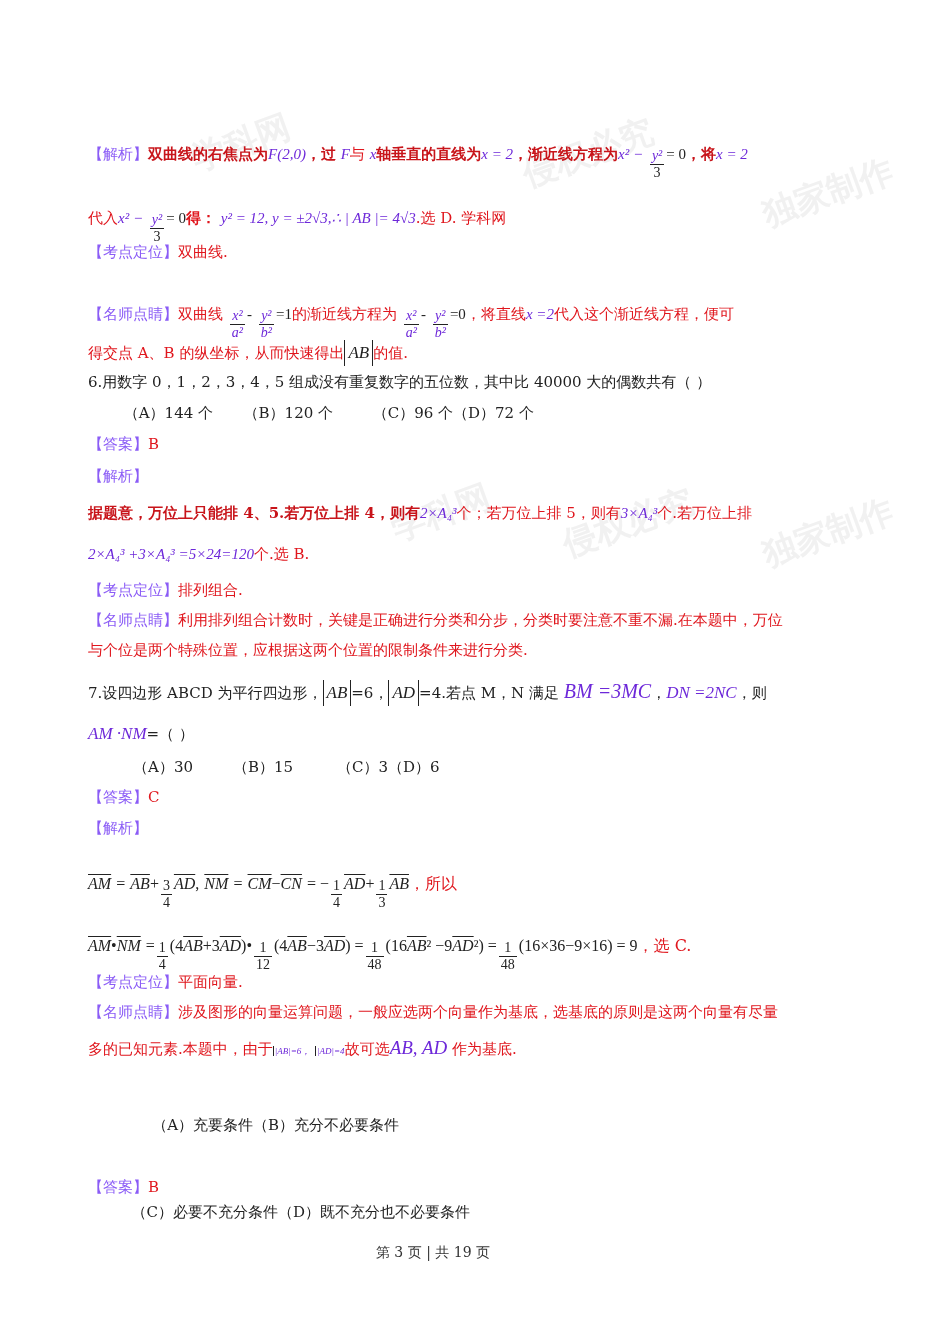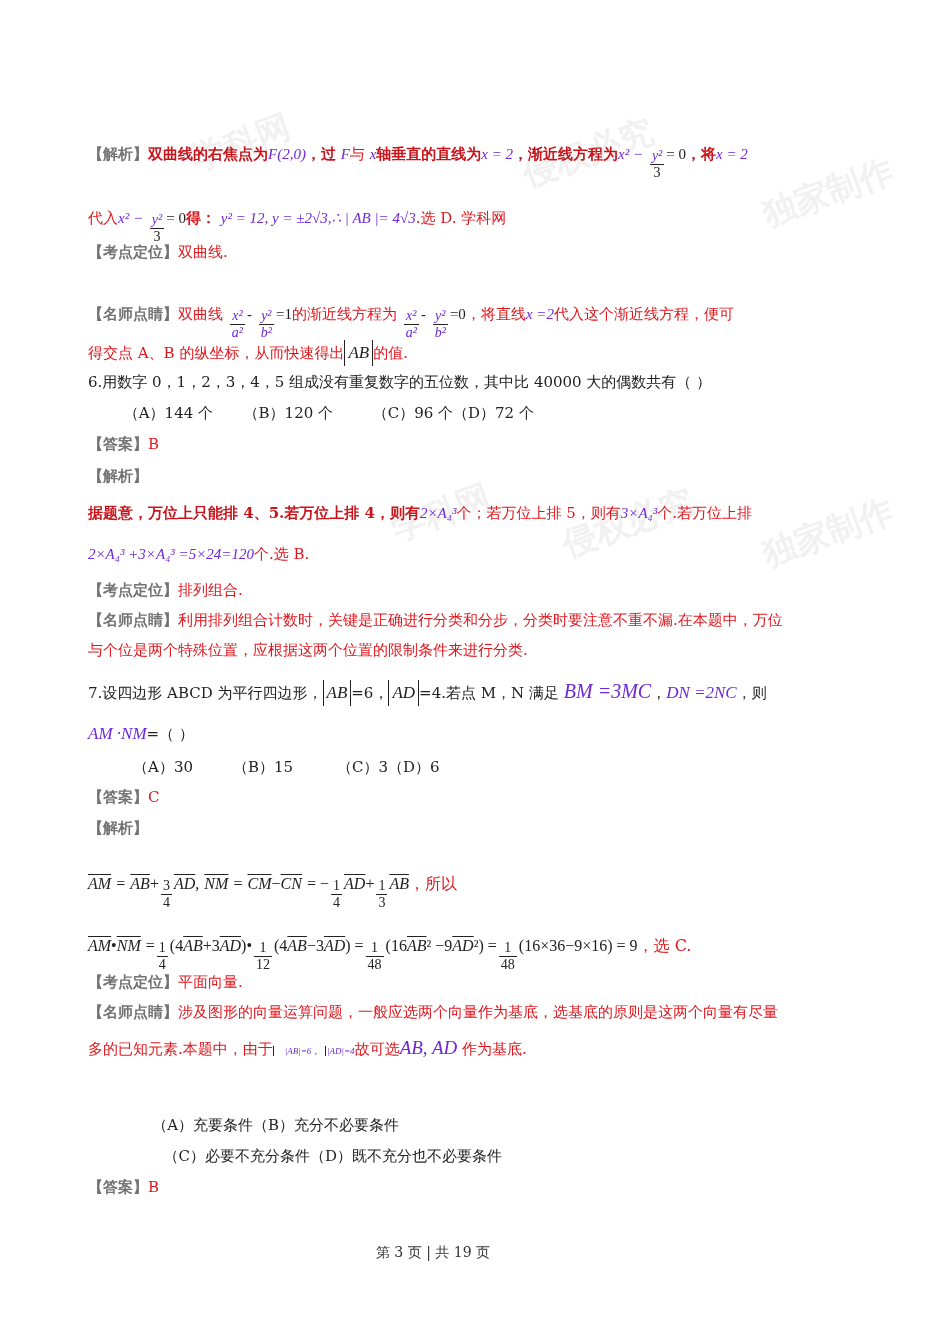--- a/index.html
+++ b/index.html
@@ -3,21 +3,21 @@
 <meta charset="utf-8">
 <style>
   html, body { margin: 0; padding: 0; background: #ffffff; }
   body { width: 950px; height: 1344px; position: relative; overflow: hidden;
          font-family: "DejaVu Serif", "Liberation Serif", serif; color: #222; }
   .page { position: absolute; left: 0; top: 0; width: 950px; height: 1344px; }
   .line { position: absolute; left: 88px; font-size: 15px; line-height: 20px; white-space: nowrap; }
   .red { color: #e0161d; }
   .dred { color: #c8141a; }
   .bold { font-weight: bold; }
-  .bracket { color: #737373; font-weight: bold; }
+  .bracket { color: #8b5cf6; font-weight: normal; }
   .math { font-family: "Liberation Serif", "DejaVu Serif", serif; font-style: italic; color: #6d28d9; }
   .mathn { font-family: "Liberation Serif", "DejaVu Serif", serif; color: #222; }
   .frac { display: inline-block; vertical-align: middle; text-align: center; font-family: "Liberation Serif", serif; font-size: 14px; line-height: 16px; margin: 0 2px; }
   .frac .num { display: block; border-bottom: 1px solid #222; padding: 0 2px; margin-top: 20px; }
   .frac .den { display: block; padding: 0 2px; }
   .ovl { text-decoration: overline; font-style: italic; font-family: Liberation Serif, serif; }
   .abs { display: inline-block; border-left: 1px solid #222; border-right: 1px solid #222; padding: 0 3px; line-height: 26px; font-style: italic; font-family: "Liberation Serif", serif; font-size: 17px; }
   .wm { position: absolute; color: rgba(200,200,200,0.25); font-size: 34px; font-weight: bold; transform: rotate(-20deg); pointer-events: none; font-family: "DejaVu Sans", sans-serif; }
   .footer { position: absolute; top: 1244px; left: 0; width: 866px; text-align: center; font-size: 14px; color: #333; }
   .opts span { display: inline-block; text-align: right; }
@@ -115,27 +115,27 @@
     <span class="ovl">AM</span><span class="mathn">•</span><span class="ovl">NM</span> <span class="mathn">=</span><span class="frac"><span class="num">1</span><span class="den">4</span></span><span class="mathn">(4</span><span class="ovl">AB</span><span class="mathn">+3</span><span class="ovl">AD</span><span class="mathn">)•</span><span class="frac"><span class="num">1</span><span class="den">12</span></span><span class="mathn">(4</span><span class="ovl">AB</span><span class="mathn">−3</span><span class="ovl">AD</span><span class="mathn">) =</span><span class="frac"><span class="num">1</span><span class="den">48</span></span><span class="mathn">(16</span><span class="ovl">AB</span><span class="mathn">² −9</span><span class="ovl">AD</span><span class="mathn">²) =</span><span class="frac"><span class="num">1</span><span class="den">48</span></span><span class="mathn">(16×36−9×16) = 9</span><span class="red">，选 C.</span>
   </div>
 
   <div class="line" style="top:972px;">
     <span class="bracket">【考点定位】</span><span class="red">平面向量.</span>
   </div>
   <div class="line" style="top:1002px;">
     <span class="bracket">【名师点睛】</span><span class="red">涉及图形的向量运算问题，一般应选两个向量作为基底，选基底的原则是这两个向量有尽量</span>
   </div>
   <div class="line" style="top:1038px;">
-    <span class="red">多的已知元素.本题中，由于</span><span class="math" style="font-size:9px;border-left:1px solid #222;padding-left:11px">|AB|=6，</span> <span class="math" style="font-size:9px;border-left:1px solid #222;padding-left:1px">|AD|=4</span><span class="red">故可选</span><span class="math" style="font-size:19px">AB, AD</span> <span class="red">作为基底.</span>
+    <span class="red">多的已知元素.本题中，由于</span><span class="math" style="font-size:9px;border-left:1px solid #222;padding-left:1px">|AB|=6，</span> <span class="math" style="font-size:9px;border-left:1px solid #222;padding-left:1px">|AD|=4</span><span class="red">故可选</span><span class="math" style="font-size:19px">AB, AD</span> <span class="red">作为基底.</span>
   </div>
 
   <div class="line opts" style="top:1115px;">
     <span style="width:165px">（A）充要条件</span><span>（B）充分不必要条件</span>
   </div>
-  <div class="line opts" style="top:1146px;margin-left:32px;">
+  <div class="line opts" style="top:1202px;">
     <span style="width:190px">（C）必要不充分条件</span><span>（D）既不充分也不必要条件</span>
   </div>
   <div class="line" style="top:1177px;">
     <span class="bracket">【答案】</span><span class="red">B</span>
   </div>
 
   <div class="footer">第 3 页 | 共 19 页</div>
 </div>
 
 </body></html>

